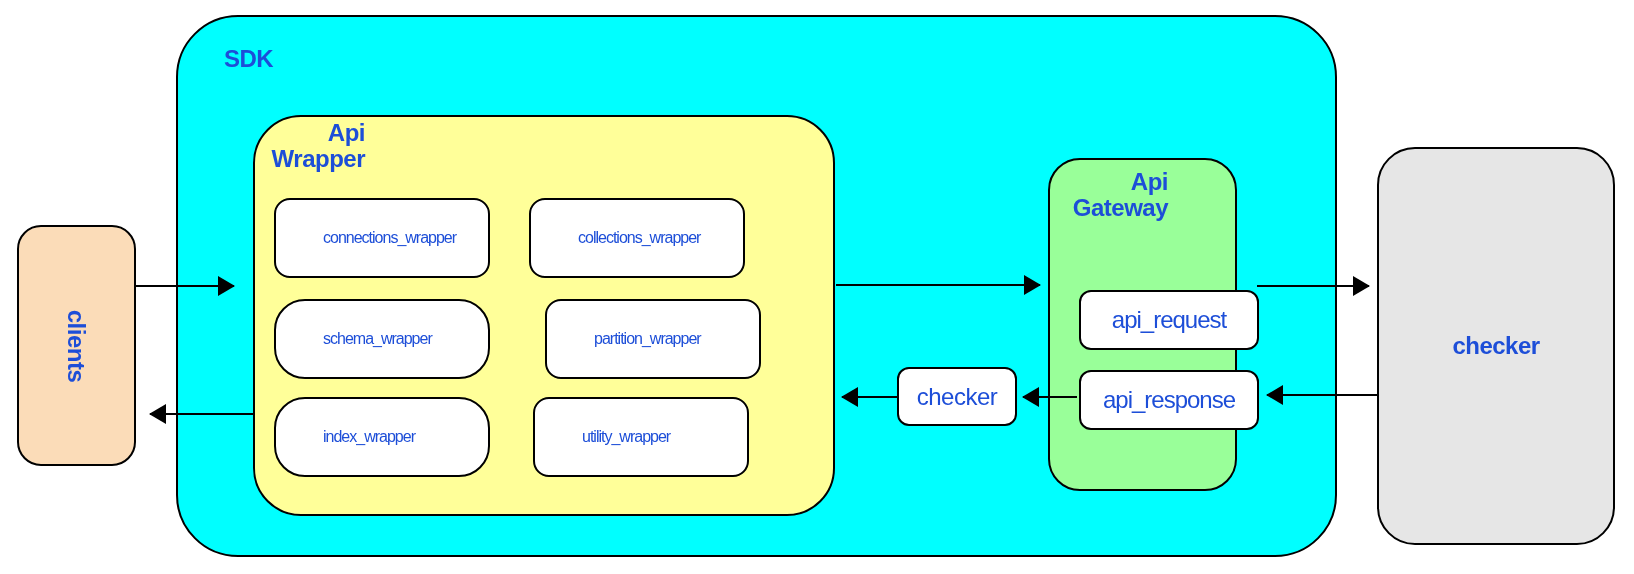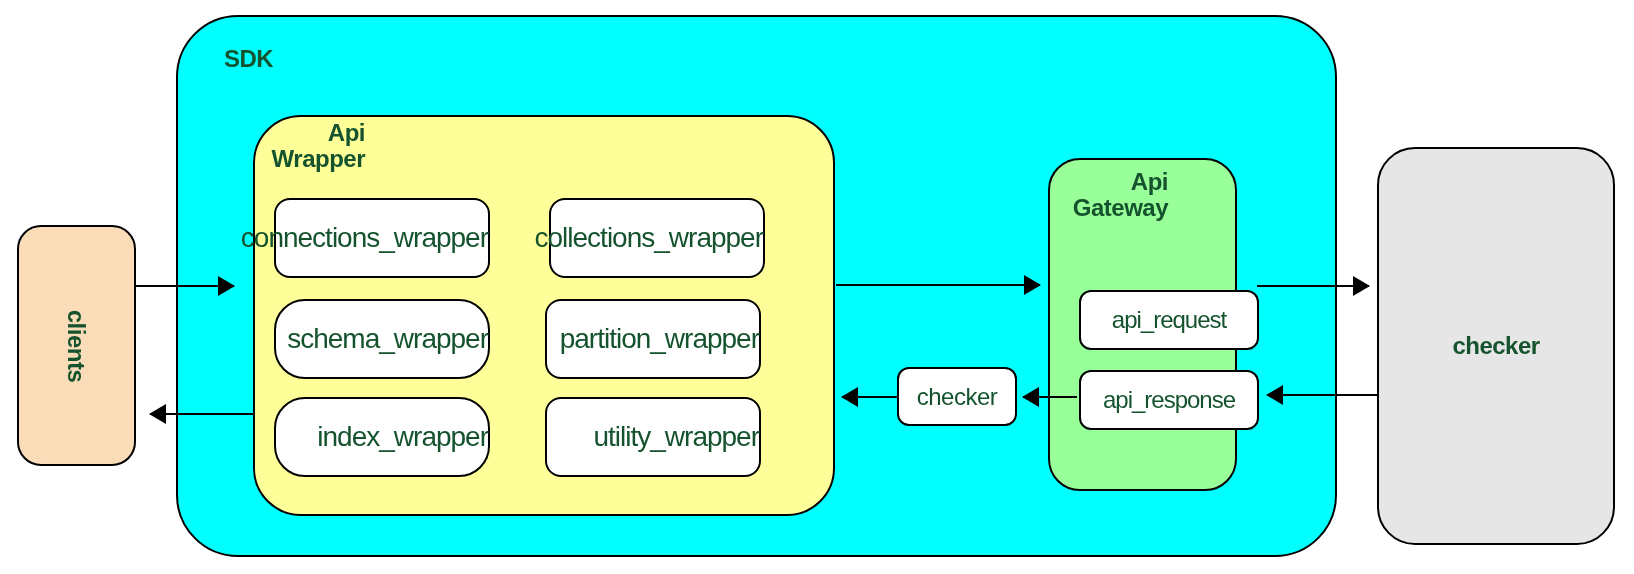--- a/index.html
+++ b/index.html
@@ -1,18 +1,18 @@
 <!DOCTYPE html>
 <html style="--c-sdk: #00ffff; --c-wrapper: #ffff99; --c-gateway: #99ff99; --c-clients: #fbdcb8; --c-milvus: #e6e6e6;"><head>
 <meta charset="utf-8">
 <style>
   html,body { margin:0; padding:0; background:#ffffff; }
   .canvas {
     position:relative; width:1634px; height:574px; background:#ffffff;
-    font-family:"Liberation Sans", sans-serif; color:#14532d; overflow:hidden;
+    font-family:"Liberation Sans", sans-serif; color:#1d4ed8; overflow:hidden;
   }
   .node {
     position:absolute; border:2px solid #000; box-sizing:border-box;
   }
   .sdk {
     left:176px; top:15px; width:1161px; height:542px; border-radius:62px;
     background:var(--c-sdk, #00ffff);
   }
   .sdk-label {
     position:absolute; left:46px; top:28px;
@@ -28,22 +28,22 @@
   }
   .block-label {
     position:absolute; font-weight:bold; font-size:24px; line-height:1.08;
     white-space:pre-line; text-align:right; letter-spacing:-0.5px;
   }
   .api-wrapper > .block-label { left:8px;  top:3px; width:102px; }
   .api-gateway > .block-label { left:16px; top:9px; width:102px; }
   .wbox {
     position:absolute; width:216px; height:80px; background:#fff;
     border:2px solid #000; border-radius:16px; box-sizing:border-box;
-    display:flex; align-items:center; justify-content:flex-end;
-    font-size:28px; letter-spacing:-1px; white-space:nowrap;
+    display:flex; align-items:center; justify-content:flex-start;
+    font-size:16px; letter-spacing:-1px; white-space:nowrap;padding-left:47px;
   }
   .gbox {
     position:absolute; width:180px; height:60px; background:#fff;
     border:2px solid #000; border-radius:12px; box-sizing:border-box;
     display:flex; align-items:center; justify-content:center;
     font-size:24px; letter-spacing:-1px; white-space:nowrap;
   }
   .checker {
     left:897px; top:367px; width:120px; height:59px; border-radius:12px;
     background:#ffffff; display:flex; align-items:center; justify-content:center;
@@ -79,33 +79,33 @@
     <div class="sdk-label">SDK</div>
 
   </div>
 
   <div class="node api-wrapper">
     <div class="block-label">Api
 Wrapper</div>
     <div class="wbox" style="left:19px;  top:81px;">
       <span>connections_wrapper</span>
     </div>
-    <div class="wbox" style="left:294px; top:81px;">
+    <div class="wbox" style="left:274px; top:81px;">
       <span>collections_wrapper</span>
     </div>
     <div class="wbox" style="left:19px;  top:182px;border-radius:31px;">
       <span>schema_wrapper</span>
     </div>
     <div class="wbox" style="left:290px; top:182px;">
       <span>partition_wrapper</span>
     </div>
     <div class="wbox" style="left:19px;  top:280px;border-radius:31px;">
       <span>index_wrapper</span>
     </div>
-    <div class="wbox" style="left:290px; top:280px;">
+    <div class="wbox" style="left:278px; top:280px;">
       <span>utility_wrapper</span>
     </div>
   </div>
 
   <div class="node api-gateway">
     <div class="block-label">Api
 Gateway</div>
     <div class="gbox" style="left:29px; top:99px;margin-top:31px;">
       <span>api_request</span>
     </div>

